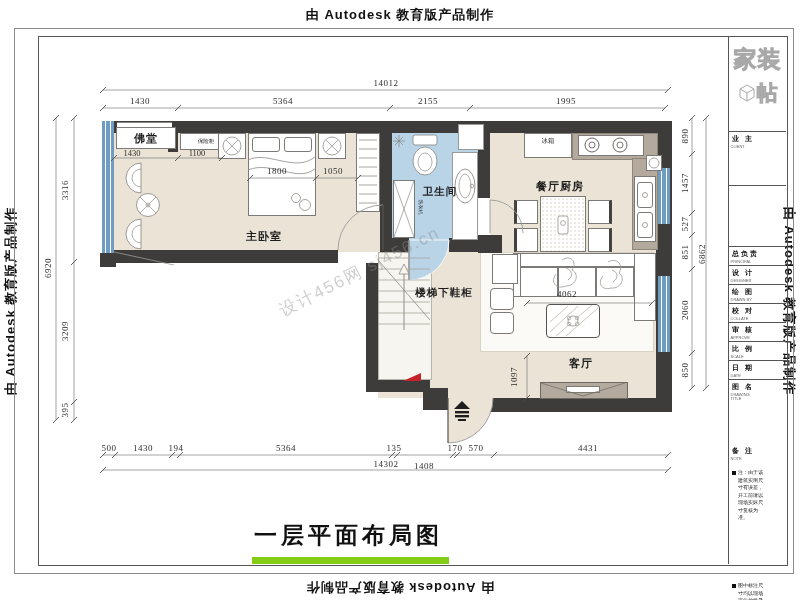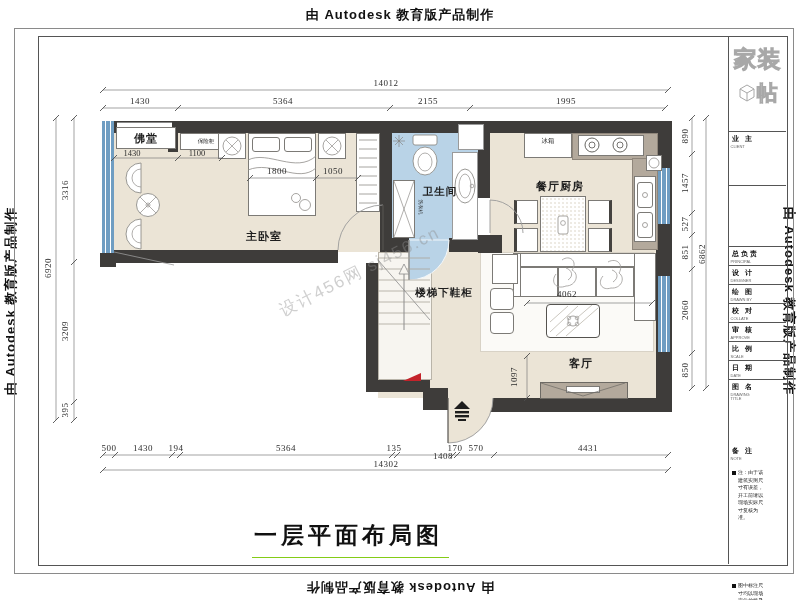--- a/index.html
+++ b/index.html
@@ -35,21 +35,21 @@
   .tbrow{position:relative;height:19px;border-top:1px solid #555;box-sizing:border-box;}
   .tbval{position:absolute;width:100%;text-align:center;font-weight:bold;color:#111;}
   .outline-ch{color:#fff;-webkit-text-stroke:0.9px #a8a8a8;font-weight:bold;letter-spacing:1px;}
   .note-item{display:flex;margin:4px 2px 0 3px;}
   .note-sq{width:4px;height:4px;background:#111;margin:2px 2px 0 0;flex:none;}
   .note-t{font-size:9px;transform:scale(.56);transform-origin:0 0;width:178%;line-height:1.5;color:#222;}
   
   #wm{position:absolute;left:268px;top:248px;width:230px;transform:rotate(-27deg);
       font-size:17px;color:rgba(140,140,140,.42);letter-spacing:2px;z-index:60;}
   #maintitle{position:absolute;left:252px;top:520px;font-size:23px;font-weight:bold;letter-spacing:4px;
-      color:#111;border-bottom:1px solid #84cc16;padding:0 6px 6px 2px;z-index:20;}
+      color:#111;border-bottom:7px solid #84cc16;padding:0 6px 6px 2px;z-index:20;}
   svg{position:absolute;left:0;top:0;z-index:40;pointer-events:none;}
   .z10{z-index:10}.z15{z-index:15}.z20{z-index:20}.z25{z-index:25}.z30{z-index:30}.z50{z-index:50}
 </style>
 </head>
 <body>
 
 <div id="sheet">
 
   <div class="edge" style="left:50%;top:6px;transform:translateX(-50%);">由 Autodesk 教育版产品制作</div>
   <div class="edge" style="left:50%;top:578px;transform:translateX(-50%) rotate(180deg);">由 Autodesk 教育版产品制作</div>
@@ -274,21 +274,21 @@
       <div class="lab dim" style="left: 386px; top: 83px; transform: translate(-50%, -50%) rotate(0deg) scale(1);">14012</div>
       <div class="lab dim" style="left: 140px; top: 101px; transform: translate(-50%, -50%) rotate(0deg) scale(1);">1430</div>
       <div class="lab dim" style="left: 283px; top: 101px; transform: translate(-50%, -50%) rotate(0deg) scale(1);">5364</div>
       <div class="lab dim" style="left: 428px; top: 101px; transform: translate(-50%, -50%) rotate(0deg) scale(1);">2155</div>
       <div class="lab dim" style="left: 566px; top: 101px; transform: translate(-50%, -50%) rotate(0deg) scale(1);">1995</div>
       <div class="lab dim" style="left: 109px; top: 448px; transform: translate(-50%, -50%) rotate(0deg) scale(1);">500</div>
       <div class="lab dim" style="left: 143px; top: 448px; transform: translate(-50%, -50%) rotate(0deg) scale(1);">1430</div>
       <div class="lab dim" style="left: 176px; top: 448px; transform: translate(-50%, -50%) rotate(0deg) scale(1);">194</div>
       <div class="lab dim" style="left: 286px; top: 448px; transform: translate(-50%, -50%) rotate(0deg) scale(1);">5364</div>
       <div class="lab dim" style="left: 394px; top: 448px; transform: translate(-50%, -50%) rotate(0deg) scale(1);">135</div>
-      <div class="lab dim" style="left: 424px; top: 456px; transform: translate(-50%, -50%) rotate(0deg) scale(1); margin-left: 19px;">1408</div>
+      <div class="lab dim" style="left: 424px; top: 466px; transform: translate(-50%, -50%) rotate(0deg) scale(1);">1408</div>
       <div class="lab dim" style="left: 455px; top: 448px; transform: translate(-50%, -50%) rotate(0deg) scale(1);">170</div>
       <div class="lab dim" style="left: 476px; top: 448px; transform: translate(-50%, -50%) rotate(0deg) scale(1);">570</div>
       <div class="lab dim" style="left: 580px; top: 448px; transform: translate(-50%, -50%) rotate(0deg) scale(1); margin-left: 8px;">4431</div>
       <div class="lab dim" style="left: 386px; top: 464px; transform: translate(-50%, -50%) rotate(0deg) scale(1);">14302</div>
       <div class="lab dim" style="left: 65px; top: 190px; transform: translate(-50%, -50%) rotate(-90deg) scale(1);">3316</div>
       <div class="lab dim" style="left: 65px; top: 331px; transform: translate(-50%, -50%) rotate(-90deg) scale(1);">3209</div>
       <div class="lab dim" style="left: 65px; top: 410px; transform: translate(-50%, -50%) rotate(-90deg) scale(1);">395</div>
       <div class="lab dim" style="left: 48px; top: 268px; transform: translate(-50%, -50%) rotate(-90deg) scale(1);">6920</div>
       <div class="lab dim" style="left: 685px; top: 136px; transform: translate(-50%, -50%) rotate(-90deg) scale(1);">890</div>
       <div class="lab dim" style="left: 685px; top: 183px; transform: translate(-50%, -50%) rotate(-90deg) scale(1);">1457</div>

